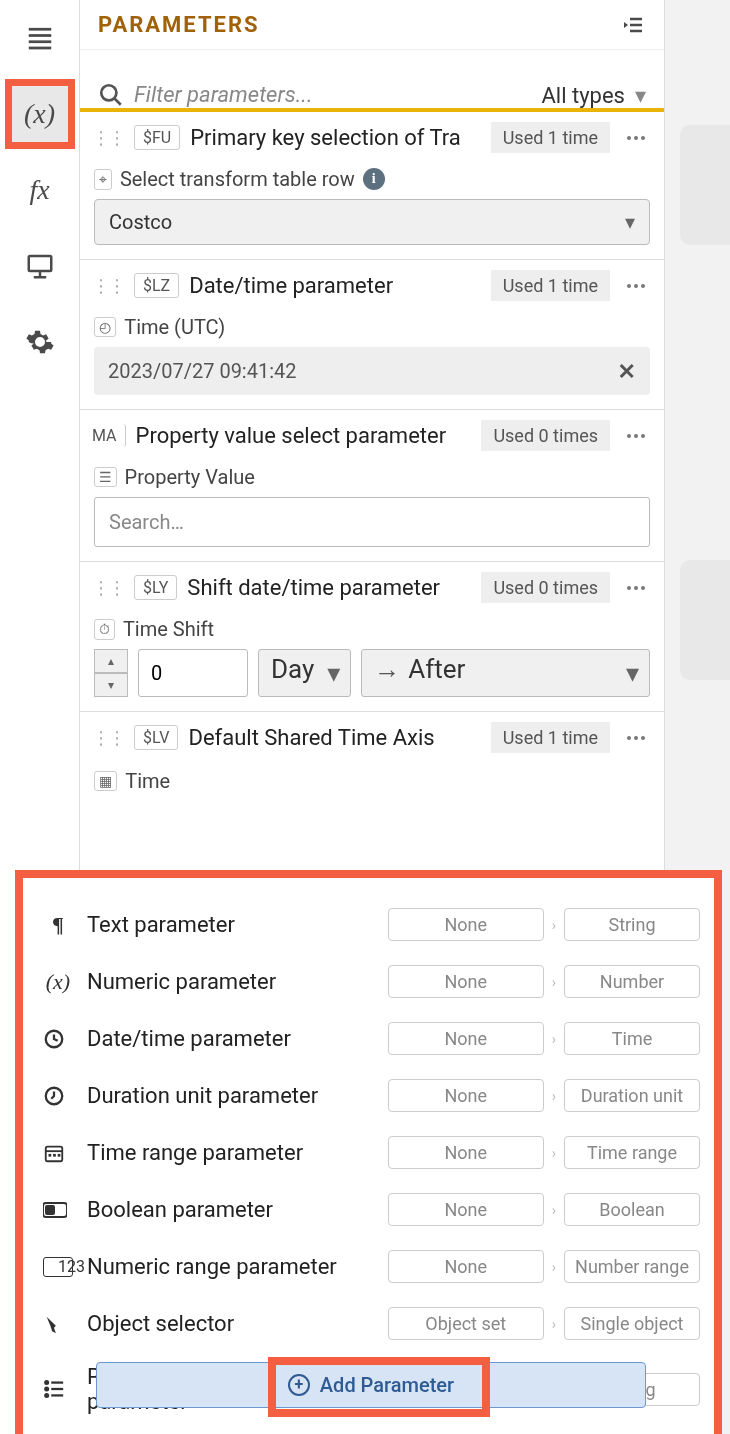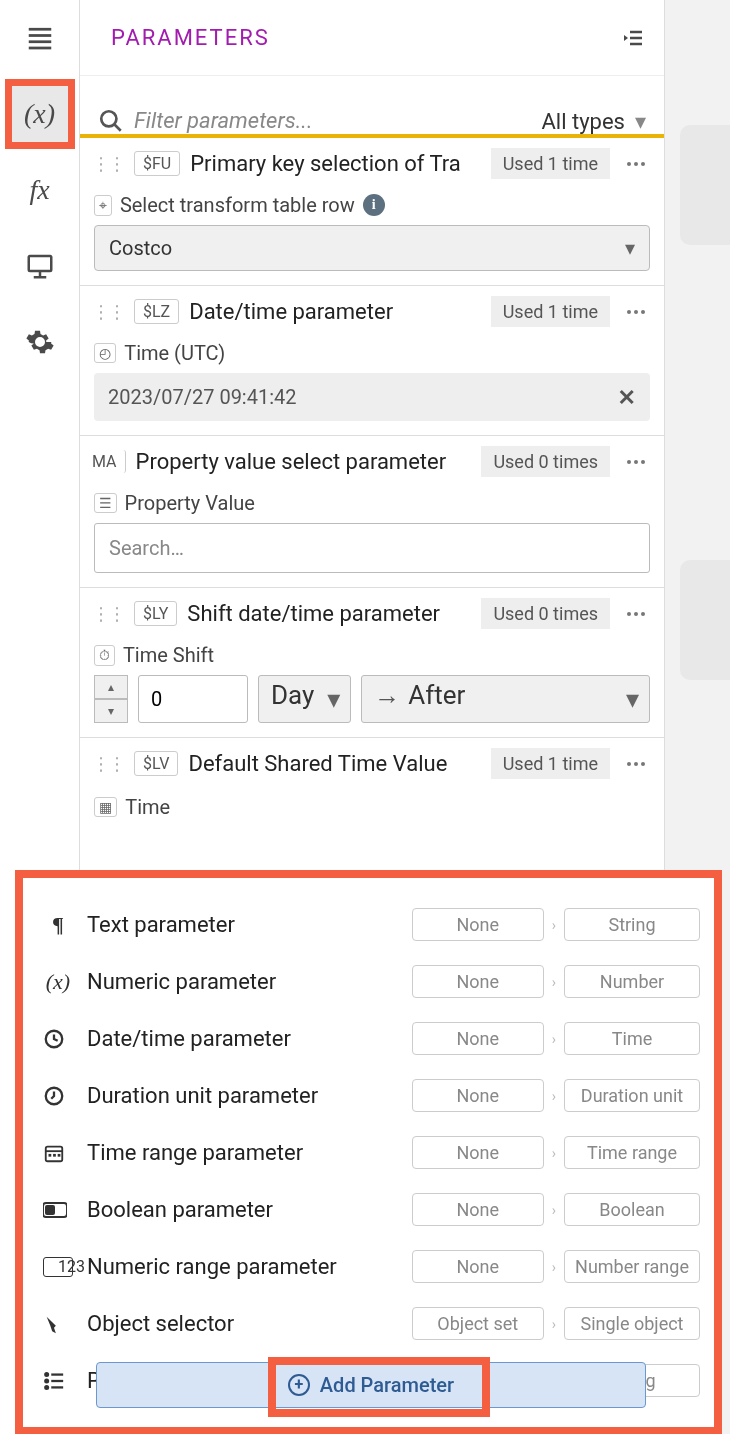--- a/index.html
+++ b/index.html
@@ -6,21 +6,21 @@
   body { margin: 0; padding: 0; background: #fafafa; height: 1434px; width: 730px; overflow: hidden; position: relative; }
   .left-rail { position: absolute; left: 0; top: 0; width: 80px; height: 100%; background: #fff; border-right: 1px solid #ddd; display: flex; flex-direction: column; align-items: center; padding-top: 10px; gap: 20px; }
   .rail-icon { width: 56px; height: 56px; display: flex; align-items: center; justify-content: center; font-size: 30px; color: #4a4a4a; cursor: pointer; }
   .rail-icon.active { background: #e8e8e8; }
   .rail-icon.highlighted { outline: 7px solid #f45f42; }
   .rail-icon.hamburger svg { width: 30px; height: 30px; }
   .rail-icon .italic { font-style: italic; font-family: Georgia, serif; font-size: 28px; }
 
   .panel { position: absolute; left: 80px; top: 0; right: 65px; bottom: 0; background: #fff; border-right: 1px solid #ddd; display: flex; flex-direction: column; }
   .panel-header { display: flex; align-items: center; justify-content: space-between; padding: 12px 18px; border-bottom: 1px solid #eee; }
-  .panel-header h1 { margin: 13px; font-size: 22px; font-weight: 400; letter-spacing: 2px; color: #a21caf; }
+  .panel-header h1 { margin: 0; font-size: 22px; font-weight: 700; letter-spacing: 2px; color: #a16207; }
   .filter-row { display: flex; align-items: flex-end; border-bottom: 4px solid #eab308; padding: 0 10px; height: 62px; }
   .filter-row .search-icon { color: #666; padding: 0 8px; }
   .filter-row input { border: none; outline: none; font-size: 22px; color: #333; flex: 1; }
   .filter-row input::placeholder { color: #888; font-style: italic; }
   .type-selector { display: flex; align-items: center; color: #333; font-size: 22px; padding: 0 8px; cursor: pointer; gap: 10px; margin-top: 27px; }
 
   .param-list { flex: 1; overflow: hidden; }
   .param-block { border-bottom: 1px solid #ddd; }
   .param-head { display: flex; align-items: center; gap: 10px; padding: 10px 12px; }
   .grip { color: #aaa; font-size: 18px; letter-spacing: -2px; cursor: grab; }
@@ -56,21 +56,21 @@
 
   
   .add-menu-highlight { position: absolute; left: 15px; top: 870px; right: 8px; border: 8px solid #f45f42; background: #fff; padding: 18px 14px 18px 20px; }
   .add-row { display: flex; align-items: center; gap: 14px; padding: 12px 0; }
   .add-row .row-icon { width: 30px; text-align: center; font-size: 22px; color: #333; }
   .add-row .bold-icon { font-weight: bold; font-family: Georgia, serif; }
   .add-row .math-icon { font-style: italic; font-family: Georgia, serif; }
   .add-row .row-label { flex: 1; font-size: 22px; color: #222; }
   .pill-group { display: flex; align-items: center; gap: 8px; }
   .pill { border: 1px solid #ccc; border-radius: 4px; padding: 5px 0; font-size: 18px; color: #888; background: #fff; text-align: center; }
-  .pill.left { width: 132px; }
+  .pill.left { width: 156px; }
   .pill.right { width: 136px; }
   .chev { color: #bbb; font-size: 14px; }
 
   .add-param-highlight { position: absolute; left: 268px; bottom: 17px; width: 222px; height: 60px; border: 8px solid #f45f42; }
   .add-param-btn { position: absolute; left: 96px; bottom: 26px; right: 84px; height: 46px; background: #d6e4f5; border: 1px solid #6b98cf; border-radius: 4px; display: flex; align-items: center; justify-content: center; gap: 10px; color: #2f5b93; font-size: 20px; font-weight: 500; cursor: pointer; }
   .plus-circle { width: 22px; height: 22px; border: 2.5px solid #2f5b93; border-radius: 50%; display: inline-flex; align-items: center; justify-content: center; font-size: 16px; font-weight: bold; line-height: 1; }
 
   .right-strip { position: absolute; right: 0; top: 0; width: 65px; height: 100%; background: #f2f2f2; }
   .right-strip .shadow1 { position: absolute; top: 125px; right: 0; width: 50px; height: 120px; background: #e8e8e8; border-radius: 10px 0 0 10px; }
   .right-strip .shadow2 { position: absolute; top: 560px; right: 0; width: 50px; height: 120px; background: #e8e8e8; border-radius: 10px 0 0 10px; }
@@ -249,21 +249,21 @@
             <span>After</span>
           </div>
         </div>
       </div>
     </div>
 
     <div class="param-block" style="border-bottom:none;">
       <div class="param-head">
         <span class="grip">⋮⋮</span>
         <span class="tag">$LV</span>
-        <span class="param-title">Default Shared Time Value</span>
+        <span class="param-title">Default Shared Time Axis</span>
         <span class="usage-badge">Used 1 time</span>
         <span class="dots">
             <svg width="24" height="24" viewBox="0 0 24 24" fill="#777">
               <circle cx="5" cy="12" r="2"></circle>
               <circle cx="12" cy="12" r="2"></circle>
               <circle cx="19" cy="12" r="2"></circle>
             </svg>
           </span>
       </div>
       <div class="truncated-row">

